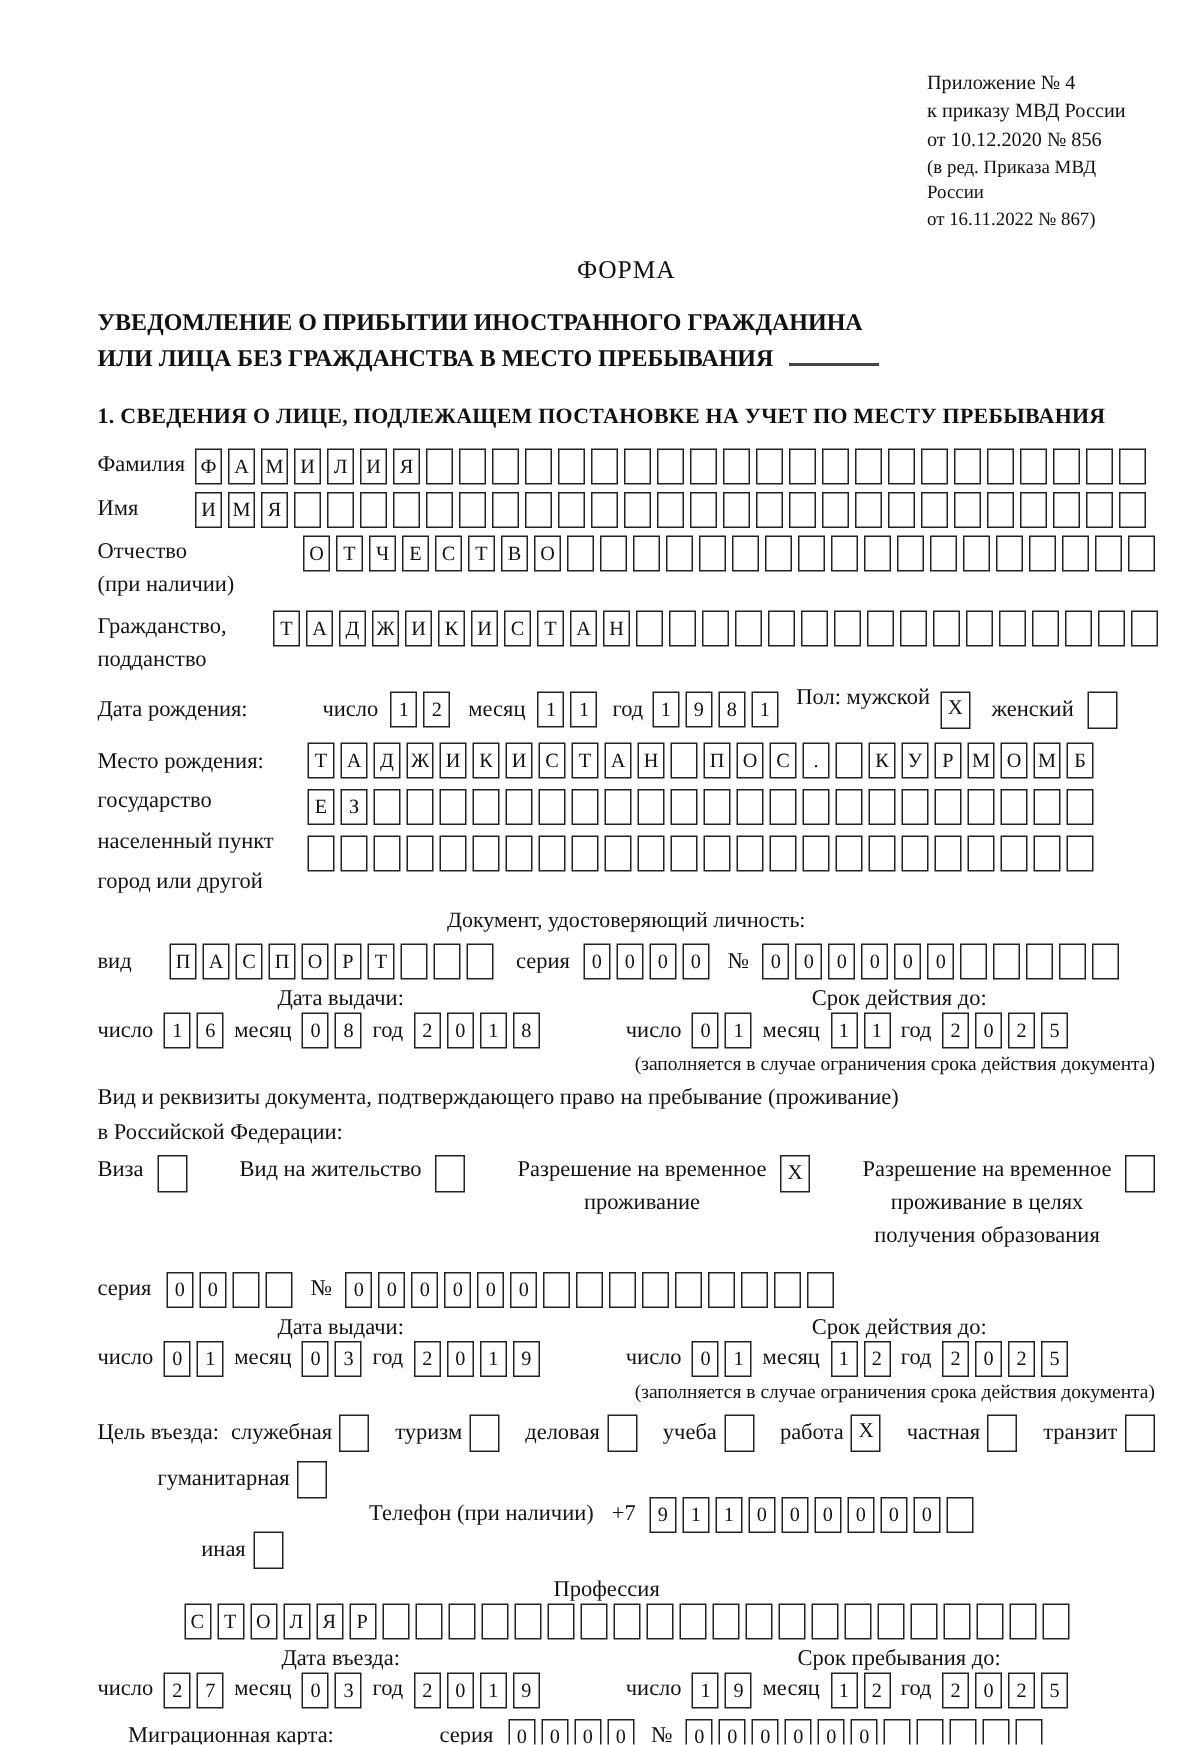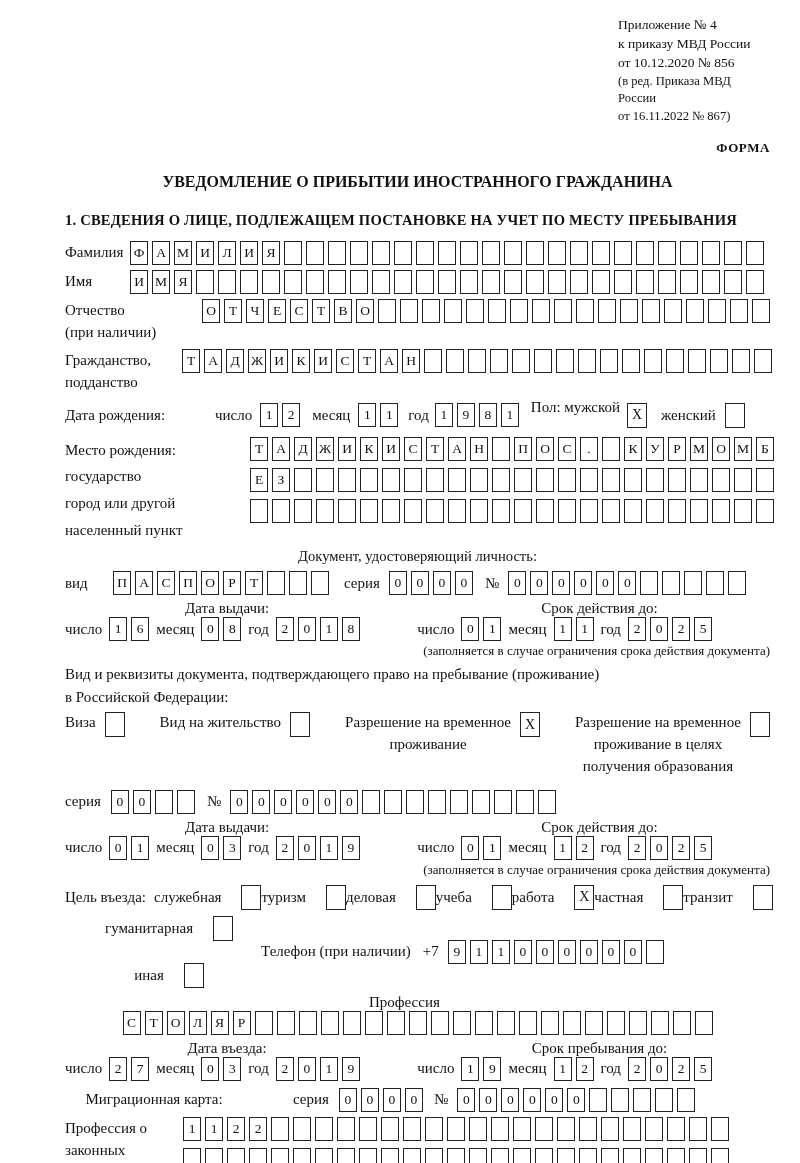--- a/index.html
+++ b/index.html
@@ -1,27 +1,27 @@
 <!DOCTYPE html>
 <html><head>
 <meta charset="utf-8">
 <style>
   html,body{margin:0;padding:0;background:#fff;}
   body{
     width:800px;height:1163px;overflow:hidden;
     font-family:"Liberation Serif","DejaVu Serif",serif;
     color:#111;font-size:15px;
   }
-  .page{box-sizing:border-box;width:800px;height:1163px;padding:16px 30px 0 65px;}
+  .page{box-sizing:border-box;width:800px;height:1163px;padding:46px 30px 0 65px;}
   
   .appendix{margin-left:553px;font-size:13.5px;line-height:1.4;}
   .appendix .small{font-size:12.6px;}
-  .forma{text-align:right;font-weight:bold;font-size:13px;letter-spacing:.6px;margin-top:14px;}
+  .forma{text-align:center;font-weight:normal;font-size:17px;letter-spacing:.6px;margin-top:14px;}
   
-  .title{text-align:center;font-weight:bold;font-size:16px;line-height:1.5;margin-top:14px;}
+  .title{text-align:left;font-weight:bold;font-size:16px;line-height:1.5;margin-top:14px;}
   .blank{display:inline-block;width:60px;border-bottom:2px solid #444;height:2px;margin-left:10px;}
   .sec-head{font-weight:bold;font-size:14.6px;letter-spacing:.2px;white-space:nowrap;margin:18px 0 12px;}
   
   .frow{display:flex;align-items:center;margin-bottom:5px;}
   .frow.top{align-items:flex-start;}
   .lbl{flex:0 0 auto;}
   .lblcol{flex:0 0 auto;line-height:1.5;}
   .cells{display:flex;gap:4px;flex-wrap:nowrap;}
   .cell{
     flex:0 0 auto;width:18px;height:24px;box-sizing:border-box;
@@ -39,40 +39,41 @@
   .dates-row{display:flex;align-items:center;margin-bottom:2px;}
   .dgroup{display:flex;align-items:center;gap:7px;}
   .grp-right{margin-left:auto;margin-right:58px;}
   .note{text-align:right;font-size:13px;margin:1px 0 7px;}
   
   .permits{display:flex;align-items:flex-start;justify-content:space-between;margin:6px 0 12px;}
   .permit{display:flex;align-items:flex-start;gap:9px;}
   .permit-label{text-align:center;line-height:1.45;}
   
   .opts{display:flex;align-items:center;flex:1;justify-content:space-between;margin-left:8px;}
-  .opt{display:inline-flex;align-items:center;gap:20px;}
+  .opt{display:inline-flex;align-items:center;gap:5px;}
   .opts2{display:flex;align-items:center;gap:22px;flex-direction:column;}
   .mt6{margin-top:6px;}
 </style>
 </head>
 <body>
 
 <div class="page">
 
   <div class="appendix">
     <div>Приложение № 4</div>
     <div>к приказу МВД России</div>
     <div>от 10.12.2020 № 856</div>
     <div class="small">(в ред. Приказа МВД России</div>
     <div class="small">от 16.11.2022 № 867)</div>
   </div>
   <div class="forma">ФОРМА</div>
 
   <div class="title">
     <div>УВЕДОМЛЕНИЕ О ПРИБЫТИИ ИНОСТРАННОГО ГРАЖДАНИНА</div>
+    <div><span>ИЛИ ЛИЦА БЕЗ ГРАЖДАНСТВА В МЕСТО ПРЕБЫВАНИЯ</span><span class="blank"></span></div>
   </div>
 
   <div class="sec-head">1. СВЕДЕНИЯ О ЛИЦЕ, ПОДЛЕЖАЩЕМ ПОСТАНОВКЕ НА УЧЕТ ПО МЕСТУ ПРЕБЫВАНИЯ</div>
 
   <div class="frow">
     <div class="lbl" style="width:65px">Фамилия</div>
     <div class="cells">
         <div class="cell">Ф</div>
         <div class="cell">А</div>
         <div class="cell">М</div>
@@ -229,26 +230,26 @@
         <div class="cell">9</div>
         <div class="cell">8</div>
         <div class="cell">1</div>
       </div>
     <span class="lbl" style="margin:0 7px 16px 12px">Пол: мужской</span>
     <span class="checkbox">X</span>
     <span class="lbl" style="margin:0 9px 0 14px">женский</span>
     <span class="checkbox"></span>
   </div>
 
-  <div class="frow top" style="margin-top:4px;gap:45px;">
+  <div class="frow top" style="margin-top:4px;">
     <div class="lblcol" style="width:140px;line-height:1.78">
       <div>Место рождения:</div>
       <div>государство</div>
+      <div>населенный пункт</div>
       <div>город или другой</div>
-      <div>населенный пункт</div>
     </div>
     <div class="cellrows">
       <div class="cells">
           <div class="cell">Т</div>
           <div class="cell">А</div>
           <div class="cell">Д</div>
           <div class="cell">Ж</div>
           <div class="cell">И</div>
           <div class="cell">К</div>
           <div class="cell">И</div>

